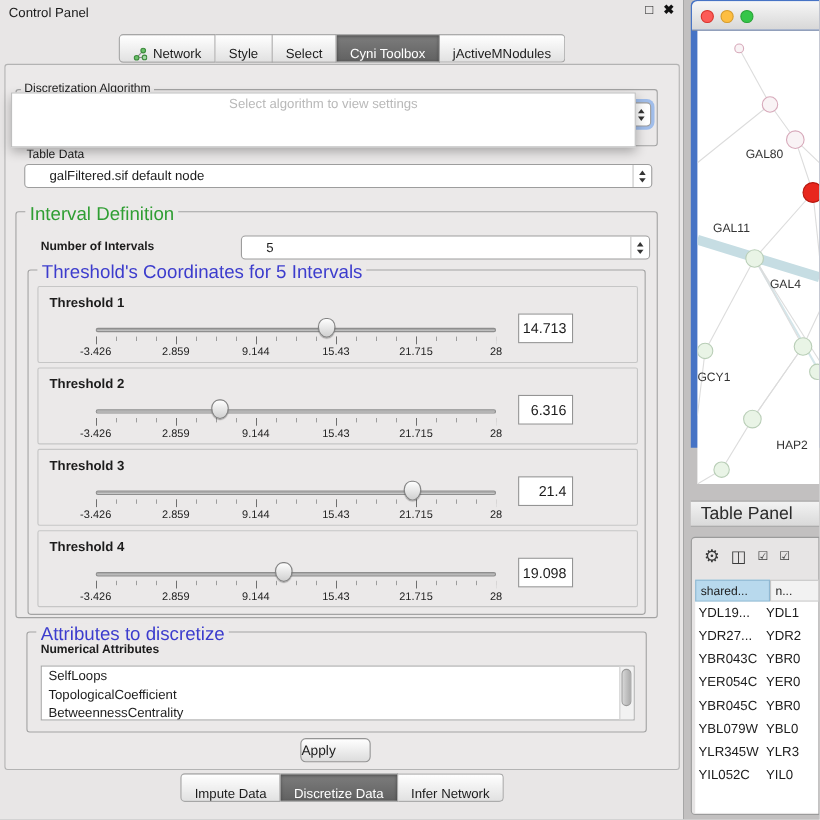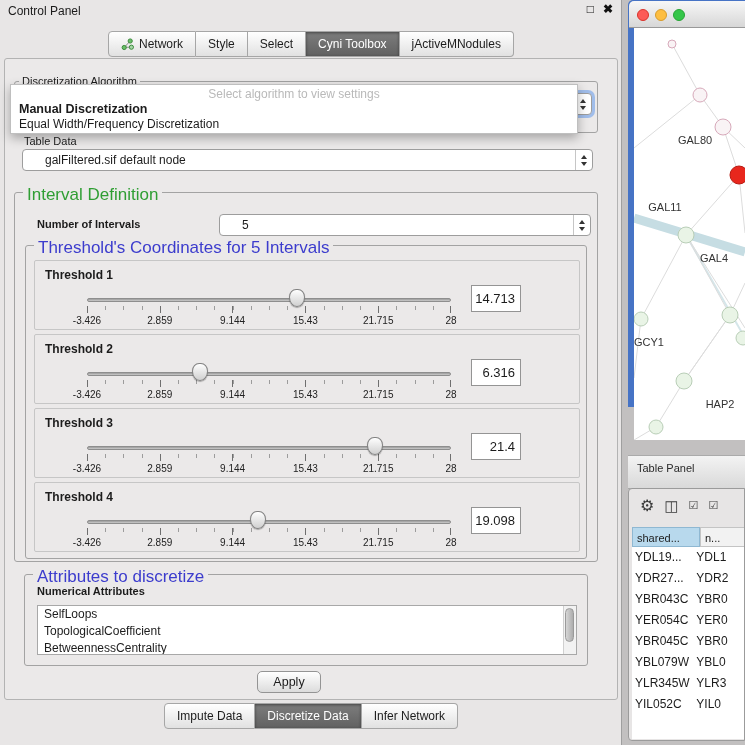--- a/index.html
+++ b/index.html
@@ -11,21 +11,21 @@
   .cp{position:absolute;left:0;top:0;width:622px;height:745px;background:#e8e6e6;border-right:1px solid #9f9f9f}
   .cp-title{position:absolute;left:0;top:0;width:100%;height:22px;display:flex;align-items:center;
             padding-left:8px;font-size:12px;color:#1b1b1b}
   .cp-win-icons{position:absolute;right:8px;top:2px;display:flex;gap:9px;font-size:12px;color:#111}
   .cp-win-icons span{cursor:default}
   .cp-win-icons .x{font-weight:bold}
 
   .tabbar{position:absolute;left:0;width:622px;display:flex;justify-content:center}
   .tabbar.top{top:31px}
   .tabbar.bottom{top:703px}
-  .tab{display:flex;align-items:center;gap:5px;height:26px;padding:0 12px;font-size:12px;
+  .tab{display:flex;align-items:flex-end;gap:5px;height:26px;padding:0 12px;font-size:12px;
        background:linear-gradient(#ffffff,#e1e1e1);border:1px solid #a6a6a6;border-left:none;color:#1c1c1c}
   .tab:first-child{border-left:1px solid #a6a6a6;border-radius:4px 0 0 4px}
   .tab:last-child{border-radius:0 4px 4px 0}
   .tab.sel{background:linear-gradient(#7d7d7d,#616161);color:#fff;box-shadow:inset 0 1px 3px rgba(0,0,0,.45)}
   .tabicon{display:inline-flex;align-items:center}
 
   .cp-body{position:absolute;left:4px;top:58px;width:614px;height:642px;background:#ebe9e9;
            border:1px solid #b3b3b3;border-radius:3px}
 
   .groupbox{position:absolute;border:1px solid #a3a3a3;border-radius:3px}
@@ -71,37 +71,37 @@
             font-size:13px;text-align:right;padding:5px 5px 0 0}
 
   
   .attr-list{position:absolute;left:12px;top:30px;width:540px;height:50px;background:#fff;
              border:1px solid #a8a8a8;overflow:hidden;font-size:12px}
   .attr-item{height:17px;line-height:17px;padding-left:6px;white-space:nowrap}
   .attr-scroll{position:absolute;right:0;top:0;bottom:0;width:13px;background:#f2f2f2;border-left:1px solid #d0d0d0}
   .attr-thumb{position:absolute;left:1px;top:2px;width:9px;height:34px;border:1px solid #9a9a9a;
               border-radius:5px;background:linear-gradient(to right,#d6d6d6,#adadad)}
 
-  .apply{position:absolute;left:252px;top:612px;width:64px;height:22px;background:linear-gradient(#ffffff,#dcdcdc);
-         border:1px solid #949494;border-radius:5px;font-size:12.5px;text-align:center;line-height:20px}
+  .apply{position:absolute;left:268px;top:612px;width:64px;height:22px;background:linear-gradient(#ffffff,#dcdcdc);
+         border:1px solid #949494;border-radius:5px;font-size:12.5px;text-align:left;line-height:20px}
 
   
   .right-col{position:absolute;left:622px;top:0;width:123px;height:745px;background:#c2c0c0}
   .net-win{position:absolute;left:6px;top:0;width:117px;height:407px;background:#4673c5;border-radius:5px 0 0 0}
   .net-title{position:absolute;left:1px;top:1px;right:0;height:27px;border-radius:5px 0 0 0;
              background:linear-gradient(#f7f7f7,#d7d7d7);border-bottom:1px solid #999}
   .tl{position:absolute;top:8px;width:12px;height:12px;border-radius:50%}
   .tl.red{left:8px;background:#fc5b57;border:1px solid #d9332b}
   .tl.yel{left:26px;background:#fdbe41;border:1px solid #d79c2b}
   .tl.grn{left:44px;background:#35c649;border:1px solid #27a436}
   .net-canvas{position:absolute;left:6px;top:28px;width:111px;height:412px;background:#fff;overflow:hidden}
 
-  .table-bar{position:absolute;left:6px;top:455px;width:117px;height:34px;
+  .table-bar{position:absolute;left:6px;top:455px;width:117px;height:24px;
              background:linear-gradient(#f3f3f3,#d9d9d9);border-top:1px solid #aaa;border-bottom:1px solid #aaa;
-             font-size:11px;line-height:24px;padding-left:9px;color:#2a2a2a}
+             font-size:16px;line-height:24px;padding-left:9px;color:#2a2a2a}
   .tbl-win{position:absolute;left:6px;top:488px;width:117px;height:253px;background:#e7e5e5;
            border:1px solid #9b9b9b;border-radius:4px 0 0 4px;overflow:hidden}
   .tbl-toolbar{position:absolute;left:0;top:3px;width:100%;height:27px;display:flex;align-items:center;
                gap:10px;padding-left:11px;color:#3a3a3a}
   .gear{font-size:16px}
   .colicon{font-size:15px}
   .chk{font-size:11px}
   .tbl-head{position:absolute;left:3px;top:38px;display:flex;height:20px}
   .th-cell{font-size:11px;padding:4px 4px 0;border:1px solid #c4c4c4;white-space:nowrap;overflow:hidden}
   .th-cell.sel{background:#b8d9ed;border-color:#8fb8d2;width:68px}
@@ -158,24 +158,20 @@
       <div class="combo focusring" style="left:17px;top:34px;width:570px">
         <span class="val"></span>
         <span class="stepper">
             <i class="arrow-up"></i>
             <i class="arrow-down"></i>
           </span>
       </div>
 
       <div class="popup">
         <div class="hint">Select algorithm to view settings</div>
-        <div id="popup-options">
-            <div class="opt bold">Manual Discretization</div>
-            <div class="opt">Equal Width/Frequency Discretization</div>
-          </div>
       </div>
 
       <div class="lbl" style="left:19px;top:76px">Table Data</div>
       <div class="combo" style="left:17px;top:90px;width:571px">
         <span class="val">galFiltered.sif default node</span>
         <span class="stepper">
             <i class="arrow-up"></i>
             <i class="arrow-down"></i>
           </span>
       </div>

